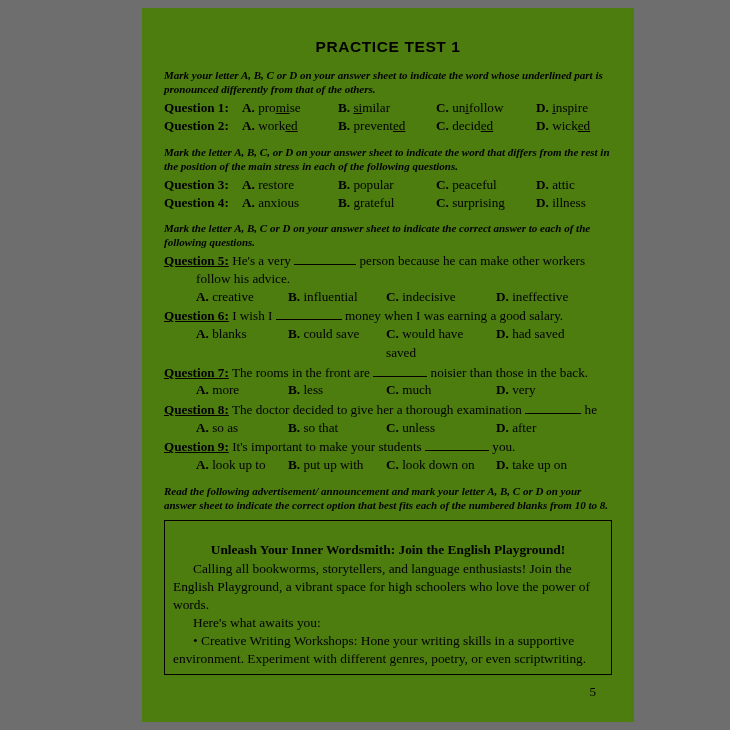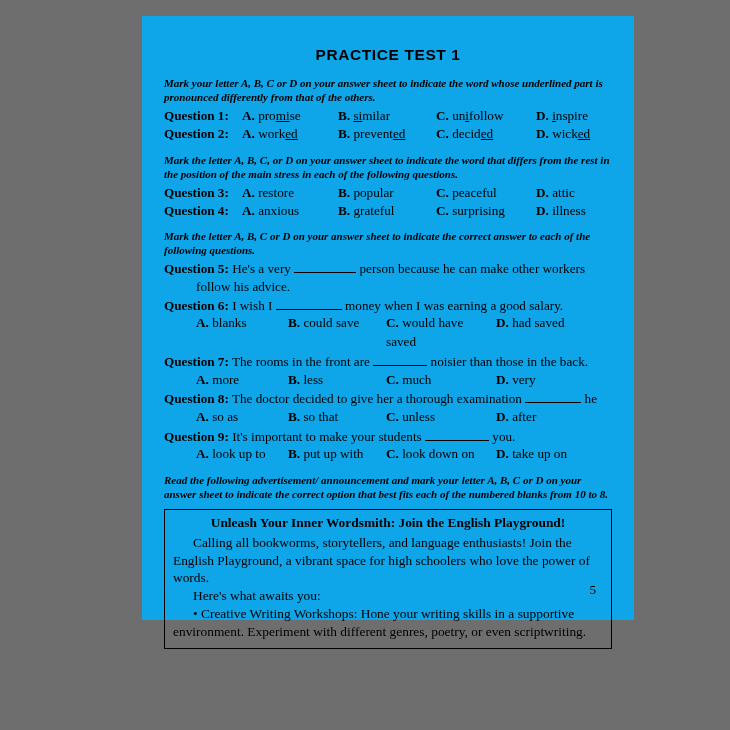--- a/index.html
+++ b/index.html
@@ -17,24 +17,24 @@
     position: absolute;
     left: 0;
     top: 0;
     width: 730px;
     height: 730px;
     background: #6e6e6e;
   }
   .page {
     position: absolute;
     left: 142px;
-    top: 16px;
+    top: 8px;
     width: 492px;
-    height: 604px;
-    background: #0ea5e9;
+    height: 714px;
+    background: #4d7c0f;
   }
   .page-inner {
     position: absolute;
     left: 22px;
     top: 30px;
     width: 448px;
   }
   .doc-title {
     text-align: center;
     font-family: "Liberation Sans", sans-serif;
@@ -67,21 +67,21 @@
 
   
   .stem {
     font-size: 13.2px;
     line-height: 1.34;
     color: #000;
     padding-left: 16px;
     text-indent: -16px;
     margin: 1px 0 0 0;
   }
-  .stem .qlabel { font-weight: bold; }
+  .stem .qlabel { font-weight: bold; text-decoration: underline; }
   .blank {
     display: inline-block;
     border-bottom: 1px solid #000;
     vertical-align: baseline;
   }
   .stem2 {
     font-size: 13.2px;
     line-height: 1.34;
     color: #000;
     padding-left: 32px;
@@ -102,21 +102,21 @@
   .ad-box {
     border: 1.3px solid #000;
     margin-top: 8px;
     padding: 4px 8px 7px 8px;
   }
   .ad-title {
     text-align: center;
     font-weight: bold;
     font-size: 13.4px;
     line-height: 1.3;
-    margin: 0 0 2px 0;
+    margin: 16px 0 2px 0;
     color: #000;
   }
   .ad-p {
     font-size: 13.4px;
     line-height: 1.33;
     color: #000;
     margin: 0;
     text-indent: 20px;
   }
   .ad-b {
@@ -181,20 +181,26 @@
 
       <div class="instr">Mark the letter A, B, C or D on your answer sheet to indicate the correct answer to each of the following questions.</div>
 
       <div class="stem">
         <span class="qlabel">Question 5:</span>
         <span>He's a very</span>
         <span class="blank" style="width:62px"></span>
         <span>person because he can make other workers</span>
       </div>
       <div class="stem2">follow his advice.</div>
+      <div class="answers">
+        <span class="a1"><span class="opt-letter">A.</span> <span>creative</span></span>
+        <span class="a2"><span class="opt-letter">B.</span> <span>influential</span></span>
+        <span class="a3"><span class="opt-letter">C.</span> <span>indecisive</span></span>
+        <span class="a4"><span class="opt-letter">D.</span> <span>ineffective</span></span>
+      </div>
 
       <div class="stem">
         <span class="qlabel">Question 6:</span>
         <span>I wish I</span>
         <span class="blank" style="width:66px"></span>
         <span>money when I was earning a good salary.</span>
       </div>
       <div class="answers">
         <span class="a1"><span class="opt-letter">A.</span> <span>blanks</span></span>
         <span class="a2"><span class="opt-letter">B.</span> <span>could save</span></span>

